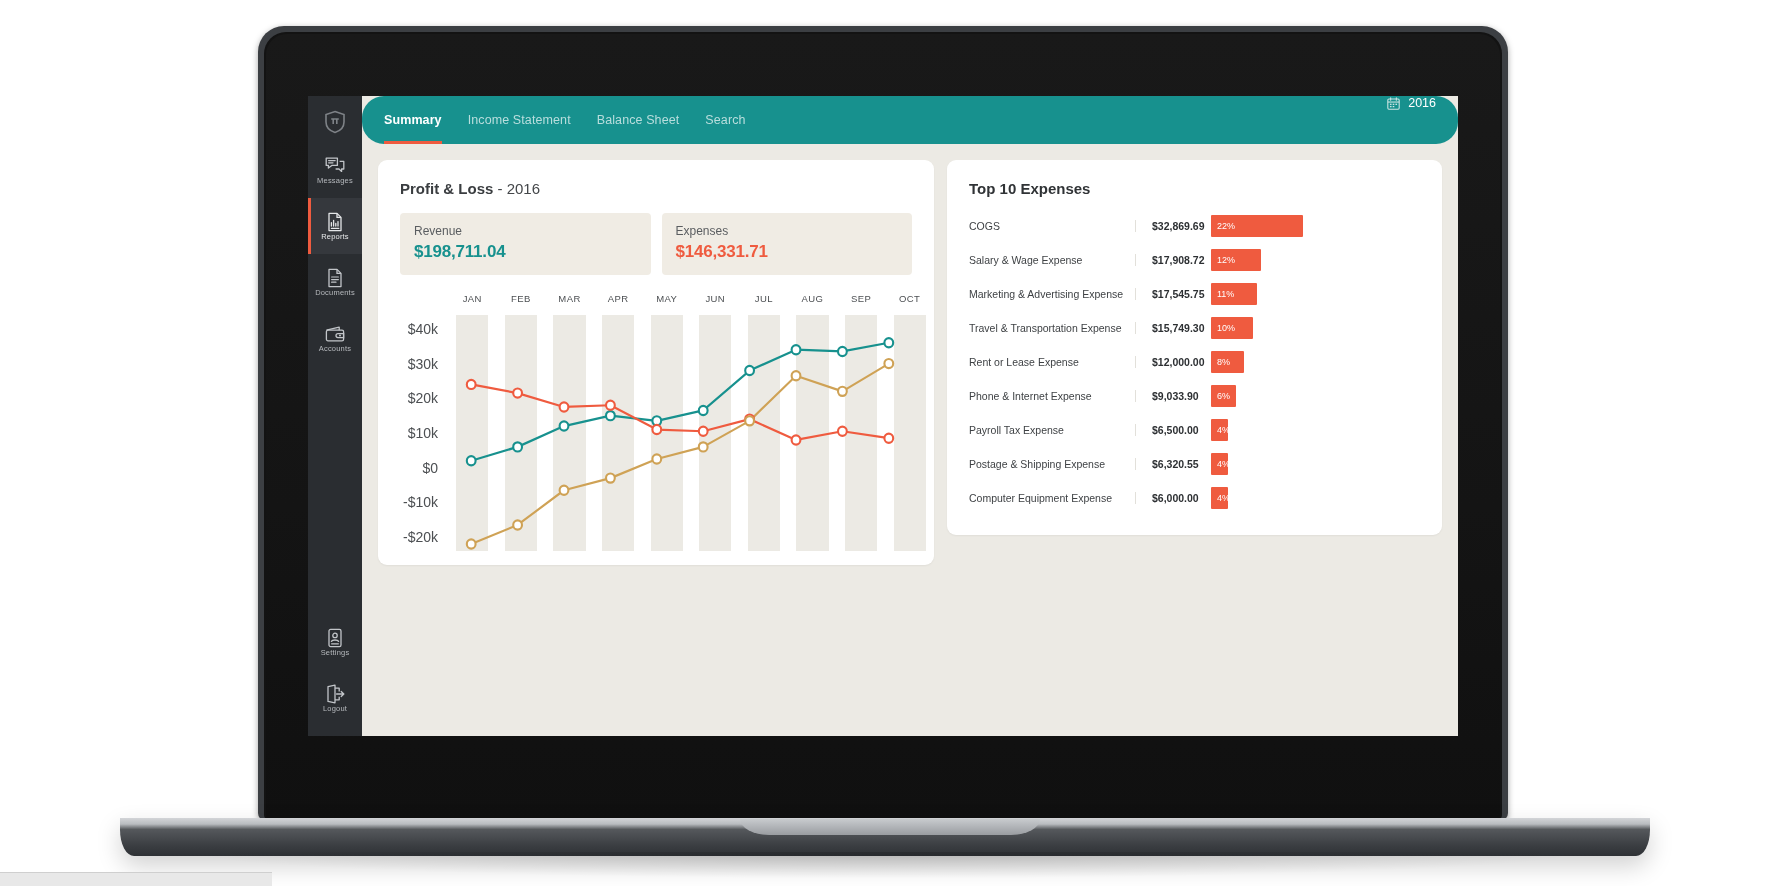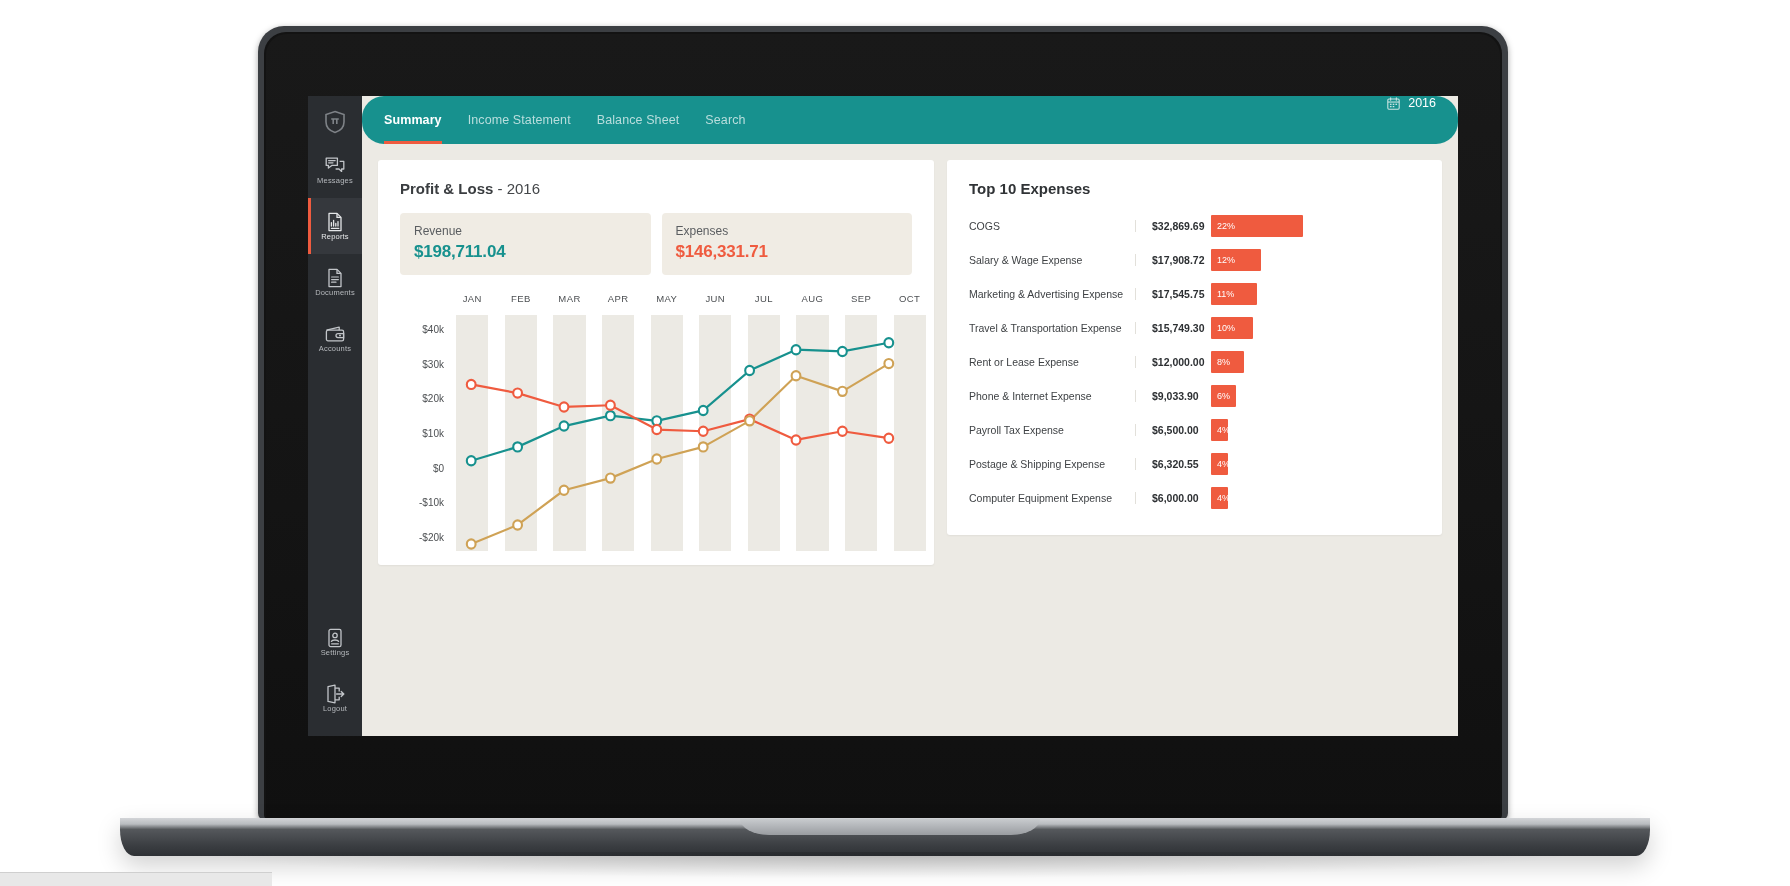--- a/index.html
+++ b/index.html
@@ -111,21 +111,21 @@
   }
 
   
   #content{
     position:absolute; left:54px; top:48px; width:1096px; height:592px;
     background:#eceae4;
     padding:16px;
     display:flex; gap:13px;
   }
   .card{
-    background:#ffffff; border-radius:3px;
+    background:#ffffff; border-radius:9px;
     box-shadow:0 1px 2px rgba(0,0,0,.05);
   }
   #pl-card{ width:556px; padding:20px 22px 14px 22px; height:auto; align-self:flex-start; }
   #expenses-card{ flex:1; padding:20px 22px; height:auto; align-self:flex-start; }
 
   #pl-title{ font-size:15px; color:#3a3d40; margin-bottom:16px; }
   #pl-title b{ font-weight:bold; }
   #pl-title span.year{ font-weight:normal; color:#44474a; }
 
   #kpis{ display:flex; gap:11px; margin-bottom:18px; }
@@ -140,21 +140,21 @@
   #chart-months{
     position:relative; height:18px; margin-left:48px;
   }
   #chart-months .m{
     position:absolute; top:0; font-size:9.5px; color:#4c4f52;
     letter-spacing:.4px; transform:translateX(-50%); white-space:nowrap;
   }
   #chart-body{ position:absolute; left:0; top:22px; right:0; height:236px; }
   #chart-yaxis{ position:absolute; left:0; top:0; width:48px; height:236px; }
   #chart-yaxis .yl{
-    position:absolute; right:4px; font-size:10px; color:#4c4f52;
+    position:absolute; right:10px; font-size:14px; color:#4c4f52;
     transform:translateY(-50%); white-space:nowrap;
   }
   #chart-plot{
     position:absolute; left:48px; top:0; right:0; height:236px;
   }
   #chart-bands{ position:absolute; inset:0; }
   #chart-bands .band{
     position:absolute; top:0; height:100%; background:#eceae4;
   }
   #chart-svg{ position:absolute; inset:0; width:100%; height:100%; }

